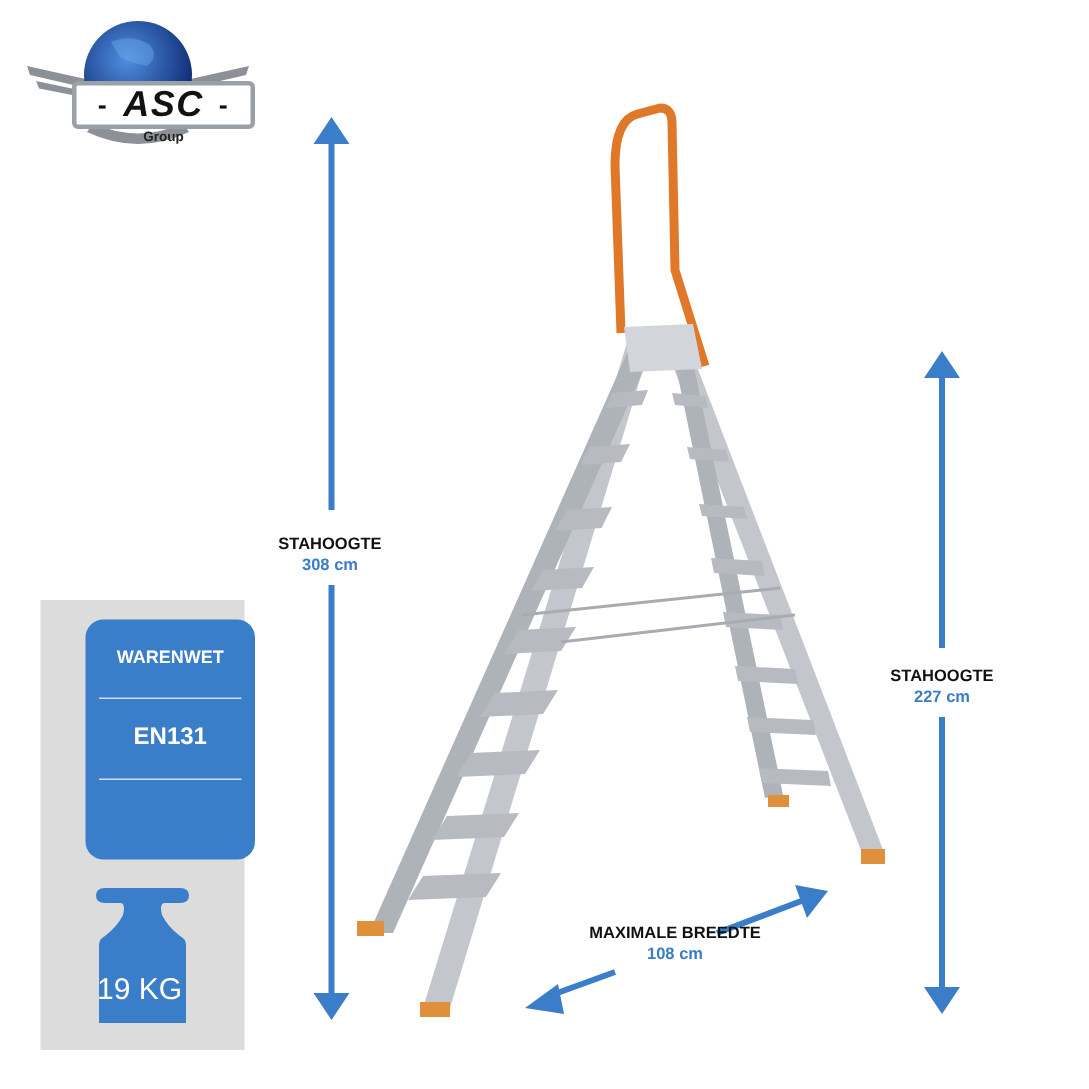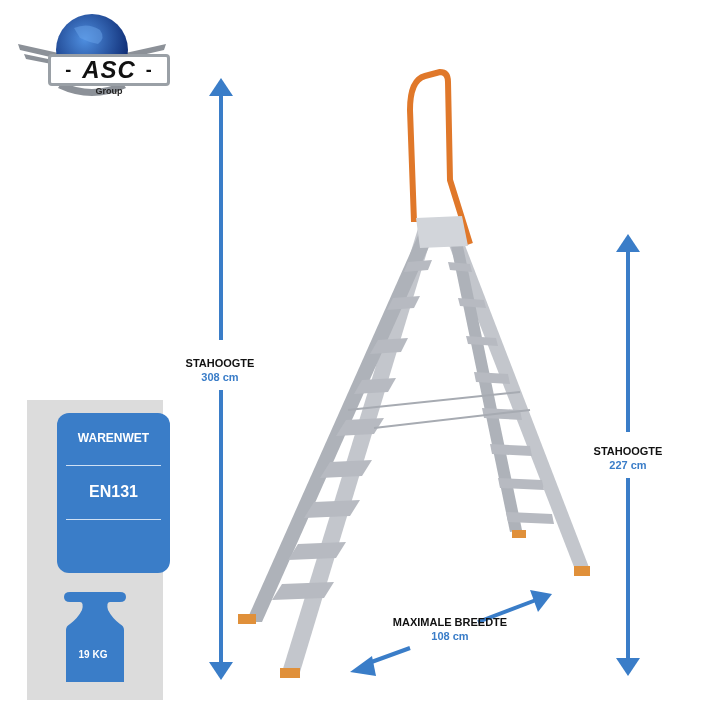--- a/index.html
+++ b/index.html
@@ -7,21 +7,21 @@
   .abs { position:absolute; }
   .logo { left:14px; top:8px; width:156px; height:94px; }
   .logo-text { position:absolute; left:34px; top:46px; width:122px; height:32px; border:3px solid #9aa0a6; border-radius:4px; background:#fff; box-sizing:border-box; display:flex; align-items:center; justify-content:center; font-weight:bold; font-style:italic; font-size:24px; color:#111; letter-spacing:1px; }
   .logo-sub { position:absolute; left:60px; top:78px; width:70px; text-align:center; font-size:9px; font-weight:bold; color:#222; }
   .panel { left:27px; top:400px; width:136px; height:300px; background:#dcdcdc; }
   .card { left:37px; top:413px; width:113px; height:160px; background:#3a7dc8; border-radius:12px; color:#fff; text-align:center; font-weight:bold;margin-left:20px; }
   .card .row1 { position:absolute; top:18px; left:0; right:0; font-size:12px; }
   .card .div { position:absolute; left:9px; right:9px; height:1px; background:#cfe0f4; }
   .card .row2 { position:absolute; top:70px; left:0; right:0; font-size:16px; }
   .card .row3 { position:absolute; top:120px; left:0; right:0; font-size:11px; line-height:13px; }
-  .weight-label { left:56px; top:649px; width:74px; text-align:center; color:#fff; font-weight:bold; font-size:10px; }
+  .weight-label { left:56px; top:649px; width:74px; text-align:center; color:#fff; font-weight:normal; font-size:20px; }
   .dim-label { font-weight:bold; font-size:11px; color:#111; text-align:center; line-height:14px; }
   .dim-value { color:#3a7dc8; font-weight:bold; font-size:11px; }
 </style>
 </head>
 <body>
 
 <div class="abs logo">
   <svg width="156" height="94" viewBox="0 0 156 94">
     <defs>
       <radialGradient id="gl" cx="40%" cy="35%" r="65%">

